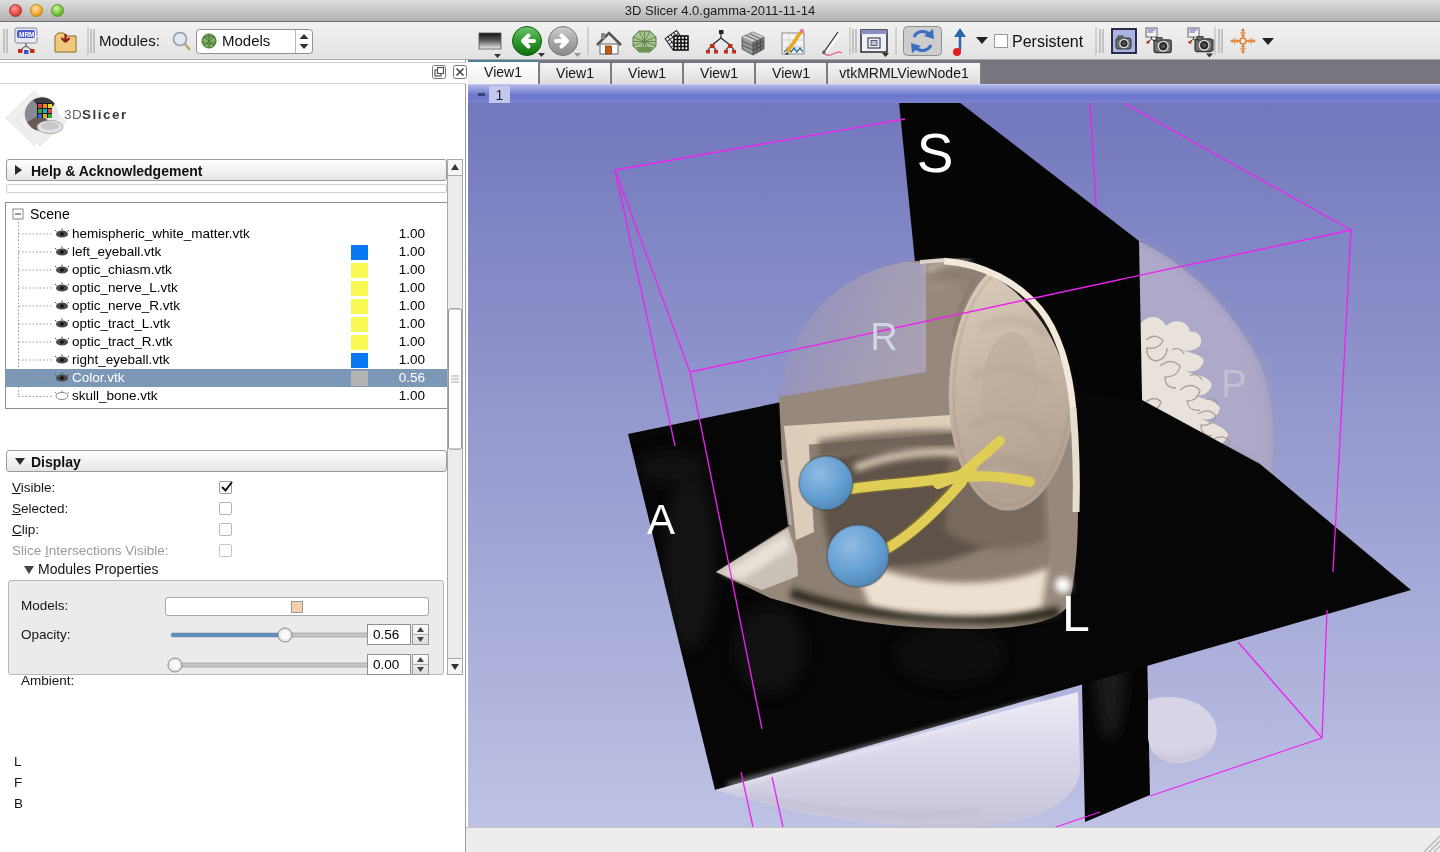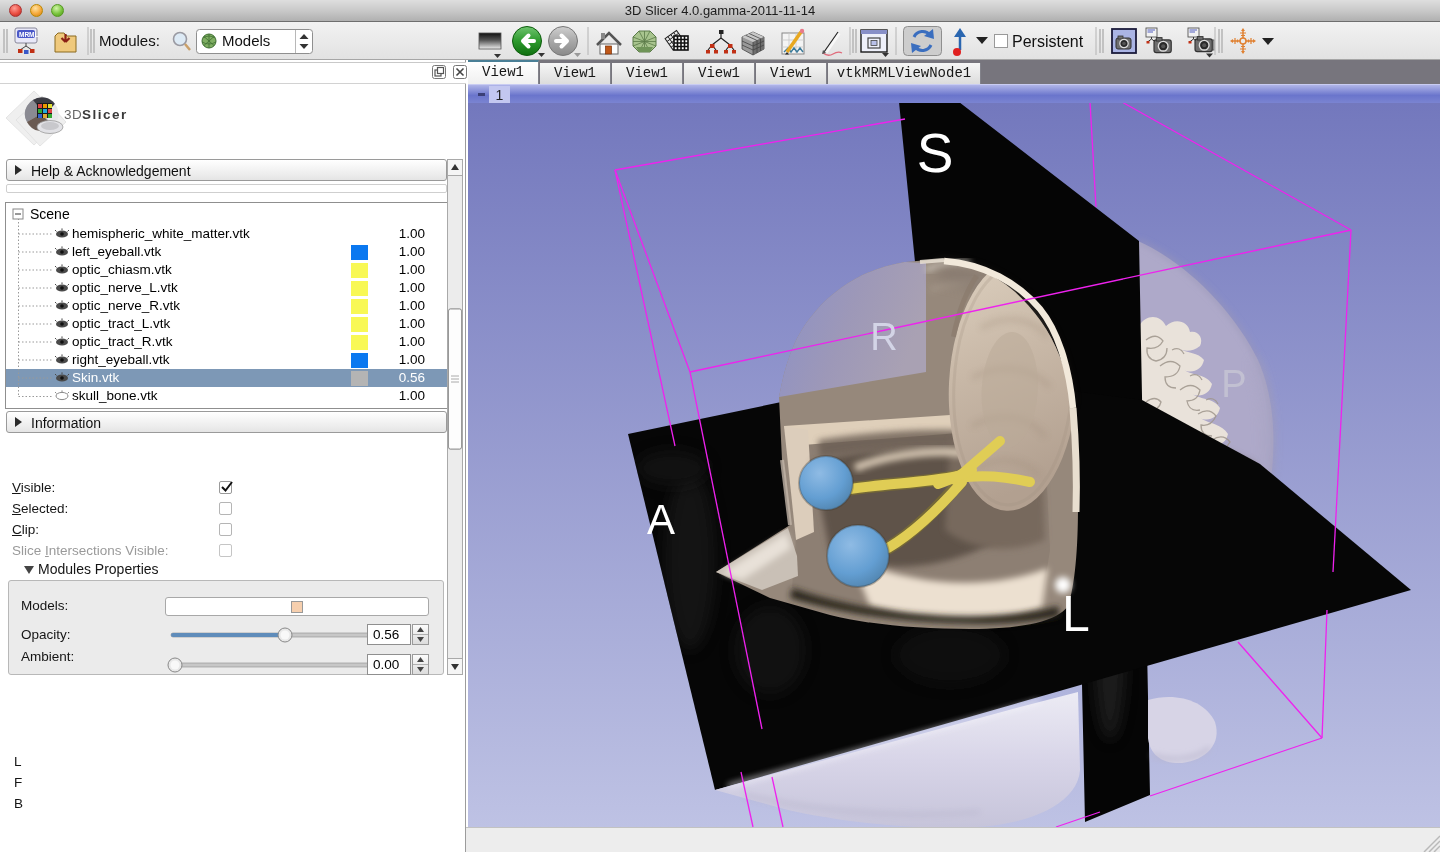--- a/index.html
+++ b/index.html
@@ -17,40 +17,40 @@
 #lo { left:30px; background:radial-gradient(circle at 40% 30%, #ffe2a0, #f6a93b 55%, #c77a14); border:1px solid #b80; }
 #lg { left:51px; background:radial-gradient(circle at 40% 30%, #d2f5a8, #79c43e 55%, #4d9417); border:1px solid #592; }
 
 
 #toolbar { left:0; top:22px; width:1440px; height:38px; background:linear-gradient(#f2f2f2,#e2e2e2); border-bottom:1px solid #a6a6a6; }
 
 
 #lpanel { left:0; top:60px; width:466px; height:792px; background:#fff; border-right:1px solid #9c9c9c; }
 #ptop { left:0; top:2px; width:466px; height:22px; background:#fff; border-top:1px solid #c9c9c9; border-bottom:1px solid #d2d2d2; }
 .hdr { position:absolute; left:6px; width:441px; height:22px; background:linear-gradient(#ffffff,#ededed 70%,#e4e4e4);
-  border:1px solid #9a9a9a; border-radius:3px; font-size:14px; color:#101010; line-height:21px; }
+  border:1px solid #9a9a9a; border-radius:3px; font-size:14px; color:#101010; line-height:21px;font-weight:bold; }
 .hdr .tri { position:absolute; left:8px; top:5px; }
 .hdr .htxt { position:absolute; left:24px; top:1px; }
 .trir { width:0; height:0; border-left:7px solid #2a2a2a; border-top:5px solid transparent; border-bottom:5px solid transparent; }
 .trid { width:0; height:0; border-top:7px solid #2a2a2a; border-left:5px solid transparent; border-right:5px solid transparent; margin-top:2px;}
 #scenebox { left:5px; top:142px; width:443px; height:207px; background:#fff; border:1px solid #8f8f8f; overflow:hidden;}
 .srow { position:absolute; left:0; width:443px; height:18px; font-size:13.5px; color:#000; }
 .srow .nm { position:absolute; left:66px; top:1px; }
 .srow .vl { position:absolute; right:24px; top:1px;text-align:right; }
 .srow .sw { position:absolute; left:345px; top:2px; width:17px; height:15px; }
 #selrow { background:#7d98b6; color:#fff; }
 .labl { position:absolute; font-size:13.5px; color:#151515; }
 .cb { position:absolute; width:13px; height:13px; background:#fff; border:1px solid #9a9a9a; border-radius:2px; }
 #matbox { left:8px; top:520px; width:436px; height:95px; background:#ebebeb; border:1px solid #b8b8b8; border-radius:3px; }
 .valbox { position:absolute; width:44px; height:21px; background:#fff; border:1px solid #8f8f8f; font-size:13.5px; color:#000;
   text-align:left; padding-left:5px; line-height:20px; }
 .spin { position:absolute; width:17px; height:21px; background:linear-gradient(#fcfcfc,#dcdcdc); border:1px solid #9a9a9a; }
 
 
-#tabbar { left:468px; top:60px; width:972px; height:24px; background:#77757d;font-family:Liberation Mono, monospace; }
+#tabbar { left:468px; top:60px; width:972px; height:24px; background:#77757d; }
 .tab { position:absolute; top:3px; height:21px; background:linear-gradient(#f6f6f6,#dcdcdc); border-right:1px solid #82828a;
   font-size:14px; color:#161616; text-align:center; line-height:20px; }
 #tab0 { top:0; height:24px; background:linear-gradient(#ffffff,#f0f0f0); border-top:2px solid #4a7f96; line-height:20px;}
 
 #viewbar { left:468px; top:84px; width:972px; height:20px; background:linear-gradient(#b0b5e8,#6a75cc 55%,#7d86d2); border-top:1px solid #c9ccf2;}
 #vb1 { position:absolute; left:21px; top:1px; width:21px; height:19px; background:#c3c7f0; font-size:14px; color:#222; text-align:center; line-height:18px;}
 #vbm { position:absolute; left:10px; top:8px; width:7px; height:3px; background:#3a3f77; }
 
 
 #statusbar { left:466px; top:827px; width:974px; height:25px; background:#ededed; border-top:1px solid #c2c2c2; }
@@ -342,21 +342,21 @@
           <span class="nm">optic_tract_R.vtk</span>
           <span class="sw" style="background:#f8f855"></span>
           <span class="vl">1.00</span>
         </div>
       <div class="srow" style="top:148px">
           <span class="nm">right_eyeball.vtk</span>
           <span class="sw" style="background:#0a78f0"></span>
           <span class="vl">1.00</span>
         </div>
       <div class="srow" id="selrow" style="top:166px">
-          <span class="nm">Skin.vtk</span>
+          <span class="nm">Color.vtk</span>
           <span class="sw" style="background:#b4b4b4"></span>
           <span class="vl">0.56</span>
         </div>
       <div class="srow" style="top:184px">
           <span class="nm">skull_bone.vtk</span>
           <span class="vl">1.00</span>
         </div>
     <svg class="abs" width="443" height="207" viewBox="0 0 443 207">
         <g stroke="#999" stroke-dasharray="1.5,2" fill="none" transform="translate(0,2)">
           <line x1="12.5" y1="10" x2="12.5" y2="191.5"></line>
@@ -388,23 +388,23 @@
             <use href="#eye0" y="126"></use>
             <use href="#eye0" y="144"></use>
           <g>
               <ellipse cx="56" cy="191" rx="6" ry="3.6" fill="#fff" stroke="#8a8a8a"></ellipse>
               <path d="M50.5 188.5 L49 187 M56 187.2 L56 185.4 M61.5 188.5 L63 187" stroke="#8a8a8a" stroke-width="1"></path>
             </g>
         </g>
       </svg>
       </div>
 
-    <div class="hdr" style="top:351px">
-        <div class="tri trir"></div>
-        <div class="htxt">Information</div>
+    <div class="hdr" style="top:390px">
+        <div class="tri trid"></div>
+        <div class="htxt">Display</div>
       </div>
 
     <div class="labl" style="left:12px;top:420px"><span style="text-decoration:underline">V</span>isible:</div>
     <div class="cb" style="left:219px;top:421px"></div>
     <svg class="abs" style="left:219px;top:419px" width="16" height="16" viewBox="0 0 16 16">
         <path d="M3 8 L6.5 11.5 L13 3" stroke="#111" stroke-width="2" fill="none"></path>
       </svg>
     <div class="labl" style="left:12px;top:441px"><span style="text-decoration:underline">S</span>elected:</div>
     <div class="cb" style="left:219px;top:442px;border-color:#b5b5b5"></div>
     <div class="labl" style="left:12px;top:462px"><span style="text-decoration:underline">C</span>lip:</div>
@@ -429,21 +429,21 @@
         <circle cx="120" cy="8" r="7" fill="#e8e8e8" stroke="#888"></circle>
         <circle cx="120" cy="8" r="4.5" fill="#f8f8f8"></circle>
       </svg>
       <div class="valbox" style="left:358px;top:43px">0.56</div>
       <div class="spin" style="left:403px;top:43px"></div>
       <svg class="abs" style="left:403px;top:43px" width="17" height="21" viewBox="0 0 17 21">
           <line x1="1" y1="10.5" x2="16" y2="10.5" stroke="#b0b0b0"></line>
           <polygon points="8.5,3 12,8 5,8" fill="#444"></polygon>
           <polygon points="8.5,18 12,13 5,13" fill="#444"></polygon>
         </svg>
-      <div class="labl" style="left:12px;top:68px">Ambient:</div>
+      <div class="labl" style="left:12px;top:92px">Ambient:</div>
       <svg class="abs" style="left:156px;top:76px" width="210" height="16" viewBox="0 0 210 16">
         <rect x="6" y="6" width="198" height="4" rx="2" fill="#c7c7c7" stroke="#9a9a9a" stroke-width="0.7"></rect>
         <circle cx="10" cy="8" r="7" fill="#e8e8e8" stroke="#888"></circle>
         <circle cx="10" cy="8" r="4.5" fill="#f8f8f8"></circle>
       </svg>
       <div class="valbox" style="left:358px;top:73px">0.00</div>
       <div class="spin" style="left:403px;top:73px"></div>
       <svg class="abs" style="left:403px;top:73px" width="17" height="21" viewBox="0 0 17 21">
           <line x1="1" y1="10.5" x2="16" y2="10.5" stroke="#b0b0b0"></line>
           <polygon points="8.5,3 12,8 5,8" fill="#444"></polygon>

